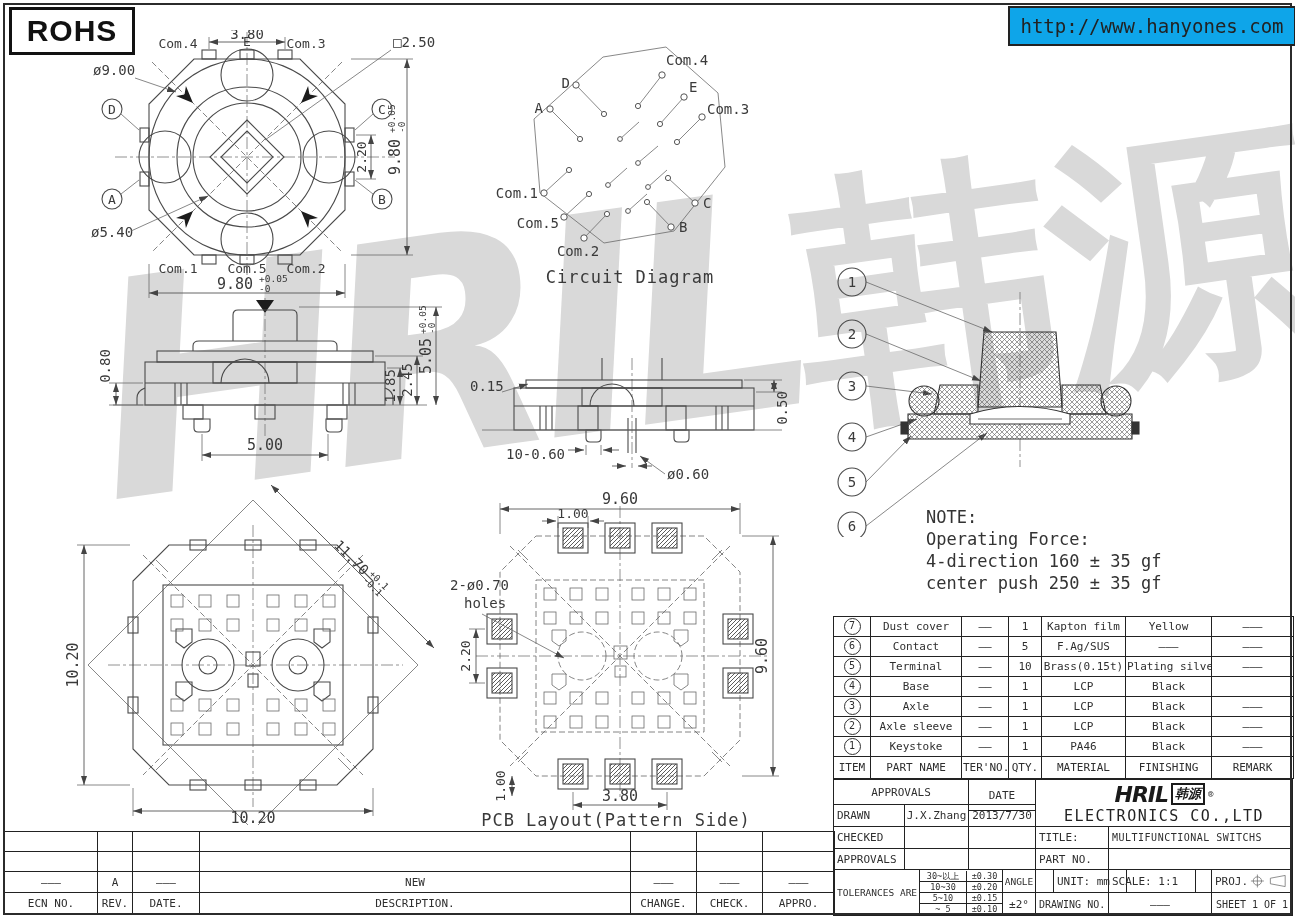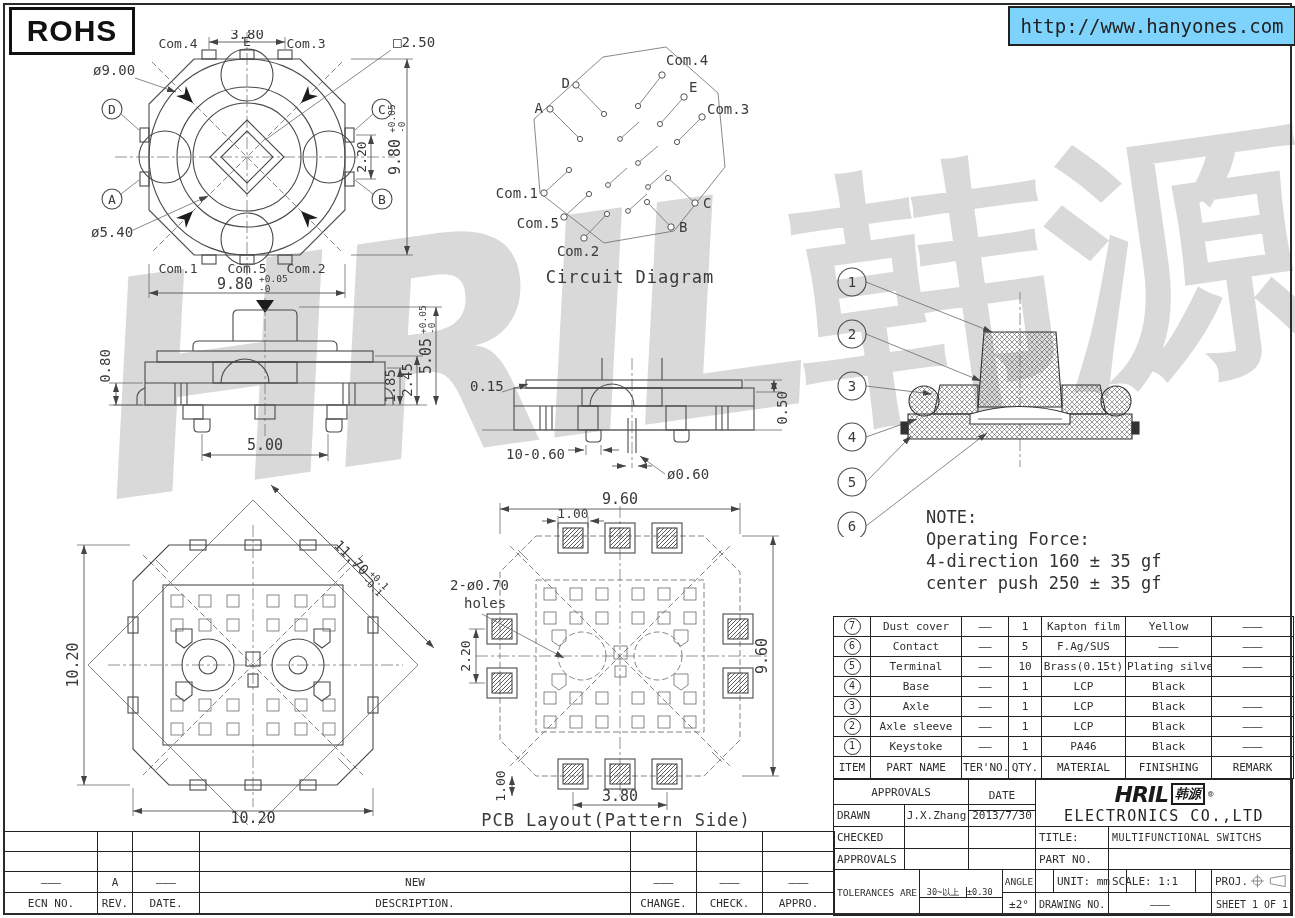--- a/index.html
+++ b/index.html
@@ -7,21 +7,21 @@
         font-family:"DejaVu Sans Mono",monospace;color:#333;}
   .frame{position:absolute;inset:3px;border:2px solid #2b2b2b;pointer-events:none;z-index:3;}
   .wm{position:absolute;left:96px;top:248px;z-index:0;white-space:nowrap;
       transform:rotate(-8deg);transform-origin:0 50%;color:#d9d9d9;
       font-family:"DejaVu Sans",sans-serif;font-style:italic;font-weight:900;
       font-size:300px;letter-spacing:-20px;line-height:1;}
   .wm .cjk{font-style:normal;font-size:265px;letter-spacing:-6px;}
   .box-rohs{position:absolute;left:9px;top:7px;width:120px;height:42px;z-index:4;background:#fff;
       border:3px solid #111;display:flex;align-items:center;justify-content:center;
       font-family:"Liberation Sans",sans-serif;font-weight:900;font-size:30px;color:#111;letter-spacing:1px;}
-  .box-url{position:absolute;left:1008px;top:6px;width:284px;height:36px;z-index:4;background:#7dd3fc;
+  .box-url{position:absolute;left:1008px;top:6px;width:284px;height:36px;z-index:4;background:#0ea5e9;
       border:2px solid #222;display:flex;align-items:center;justify-content:center;
       font-size:19px;color:#222;}
   .view{position:absolute;z-index:1;}
   svg text{font-family:"DejaVu Sans Mono",monospace;fill:#3a3a3a;}
   .ln{stroke:#4a4a4a;fill:none;stroke-width:1.1;}
   .thin{stroke:#6a6a6a;fill:none;stroke-width:.8;}
   .cl{stroke:#777;fill:none;stroke-width:.8;stroke-dasharray:12 3 3 3;}
   .dash{stroke:#666;fill:none;stroke-width:.8;stroke-dasharray:6 3;}
   .dim{stroke:#555;fill:none;stroke-width:.9;}
   .blk{fill:#1c1c1c;stroke:none;}
@@ -40,21 +40,21 @@
   .tb .c{position:absolute;border:1px solid #222;box-sizing:border-box;
       display:flex;align-items:center;font-size:11px;color:#2e2e2e;padding:0 3px;
       white-space:nowrap;overflow:hidden;}
   .tb .cc{justify-content:center;padding:0;}
   .logo-line{display:flex;align-items:center;gap:3px;justify-content:center;width:100%;}
   .logo-hri{font-family:"DejaVu Sans",sans-serif;font-style:italic;font-weight:900;font-size:22px;color:#1a1a1a;letter-spacing:-1px;}
   .logo-box{font-family:"DejaVu Sans",sans-serif;font-weight:900;font-size:13px;border:2px solid #1a1a1a;
       padding:0 2px;color:#1a1a1a;font-style:italic;}
   .logo-reg{font-size:9px;vertical-align:top;}
   .company{font-size:15px;letter-spacing:1.5px;color:#222;}
-  .tolmini{font-size:8.5px;line-height:10px;display:flex;flex-direction:row;width:100%;}
+  .tolmini{font-size:8.5px;line-height:10px;display:flex;flex-direction:column;width:100%;}
   .tolmini .r{display:flex;border-bottom:1px solid #222;}
   .tolmini .r:last-child{border-bottom:none;}
   .tolmini .a{width:46px;border-right:1px solid #222;text-align:center;}
   .tolmini .b{flex:1;text-align:center;}
 </style>
 </head>
 <body>
 
 <div id="page">
 

